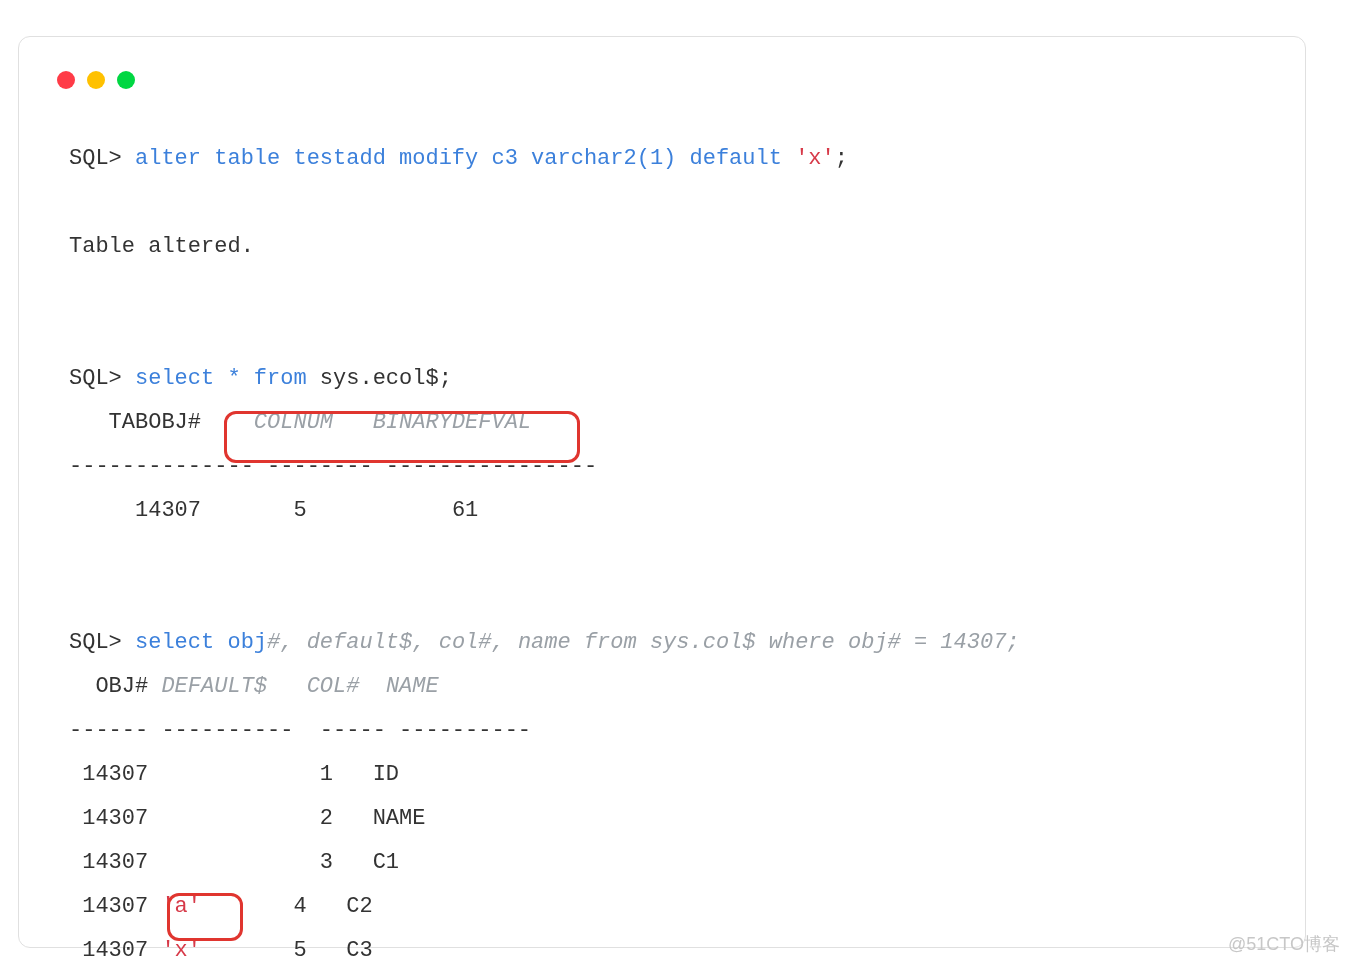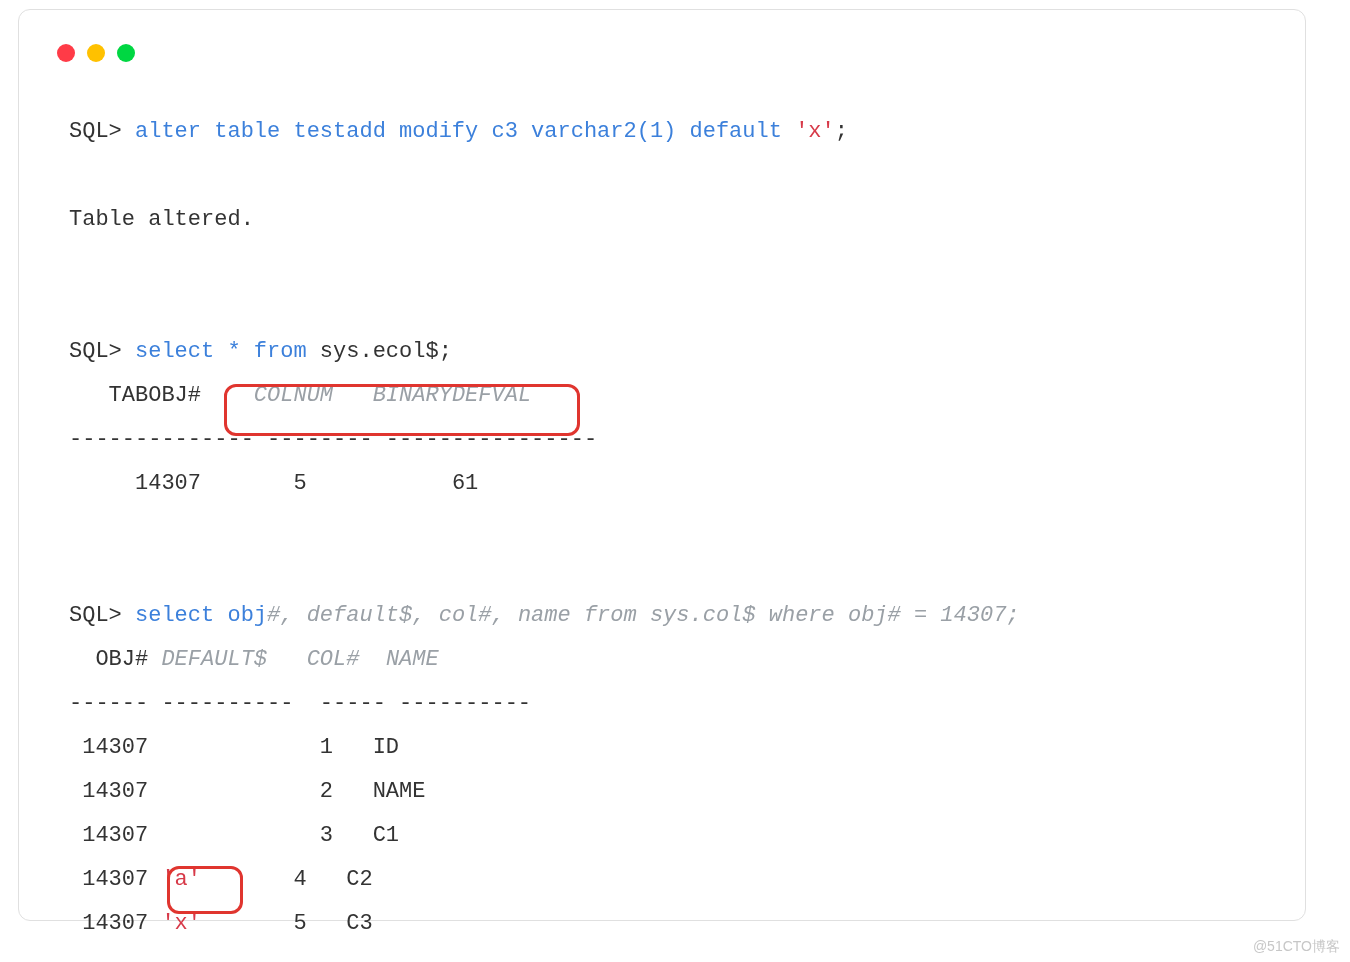--- a/index.html
+++ b/index.html
@@ -9,21 +9,21 @@
     height: 962px;
     background: #ffffff;
     font-family: "SFMono-Regular", Consolas, "Liberation Mono", Menlo, monospace;
     font-size: 22px;
     color: #333;
     position: relative;
   }
   .window {
     position: absolute;
     left: 18px;
-    top: 9px;
+    top: 36px;
     width: 1288px;
     height: 912px;
     border: 1px solid #e0e0e0;
     border-radius: 12px;
     background: #ffffff;
     box-sizing: border-box;
     padding-top: 12px;
   }
   .traffic {
     position: absolute;
@@ -64,21 +64,21 @@
     border: 3px solid #e0352f;
     border-radius: 12px;
     pointer-events: none;
   }
 
   .watermark {
     position: absolute;
     right: 10px;
     bottom: 6px;
     font-family: Arial, sans-serif;
-    font-size: 14px;
+    font-size: 18px;
     color: #c7c7c7;
   }
 </style>
 </head>
 <body>
 
 <div class="window">
 
   <div class="traffic">
     <div class="dot red"></div>

